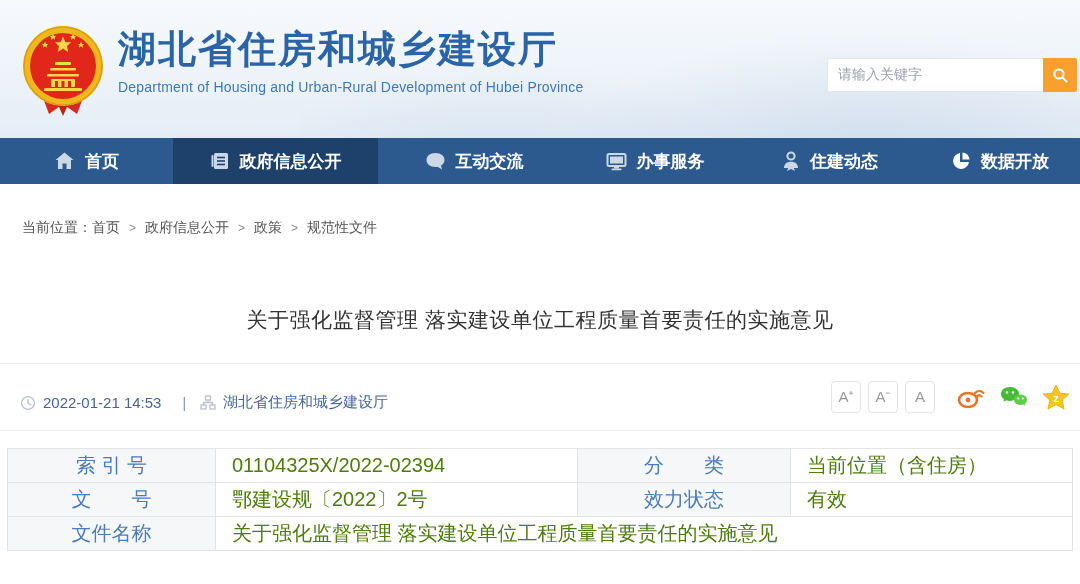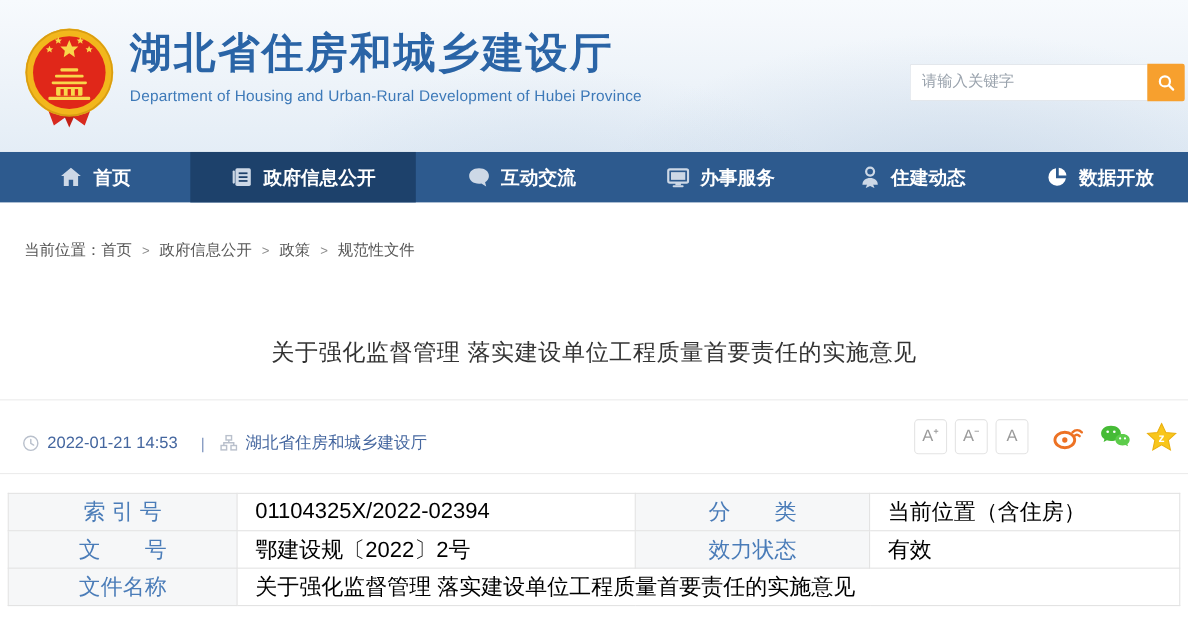--- a/index.html
+++ b/index.html
@@ -51,21 +51,21 @@
   .font-btn { width:30px; height:32px; line-height:30px; text-align:center; border:1px solid #e4e4e4;
       border-radius:4px; background:#fff; color:#9a9a9a; font-size:15px; margin-left:7px; cursor:pointer; }
   .share-icons { display:flex; align-items:center; margin-left:22px; gap:13px; }
   .share-btn { background:none; border:none; cursor:pointer; display:flex; padding:0; }
   .hr2 { border-top:1px solid #ececec; height:0; }
 
   
   .meta-table { width:1066px; margin:17px 7px 0 7px; border-collapse:collapse; table-layout:fixed; font-size:20px; }
   .meta-table td { border:1px solid #e3e3e3; height:34px; vertical-align:middle; }
   .meta-table td.label { background:#f6f7f8; color:#4a7cb8; text-align:center; }
-  .meta-table td.value { background:#fff; color:#000000; padding-left:16px; }
+  .meta-table td.value { background:#fff; color:#4d7c0f; padding-left:16px; }
 </style>
 </head>
 <body>
 
 <div class="page">
 
   <div class="site-header">
     <div class="decor1"></div>
     <div class="decor2"></div>
 

